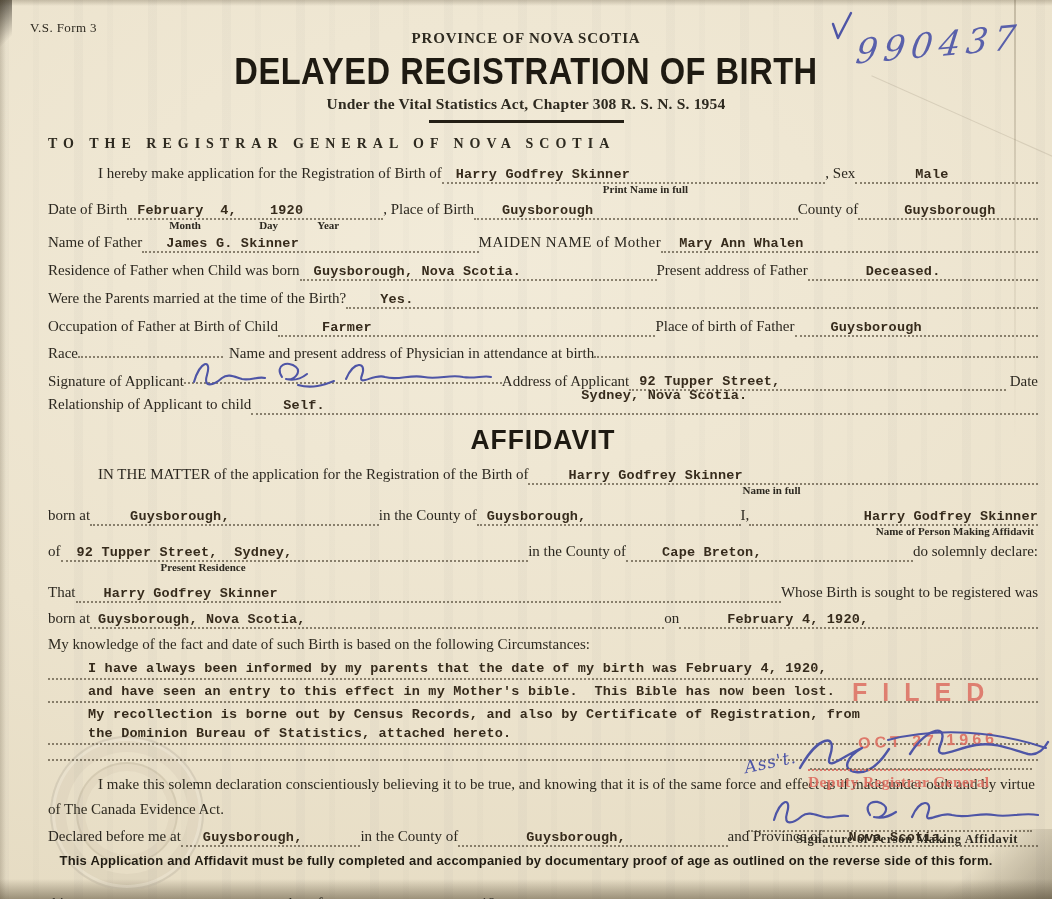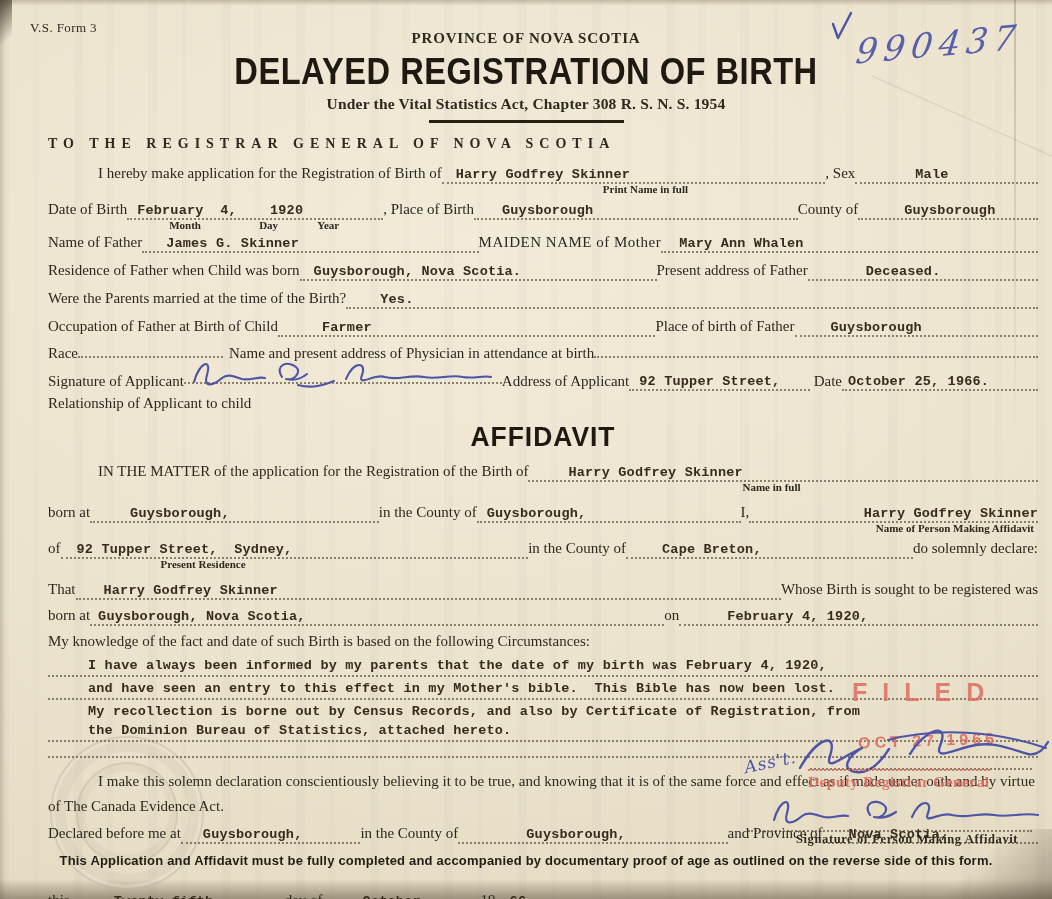--- a/index.html
+++ b/index.html
@@ -192,27 +192,28 @@
           <path class="ink" stroke-width="2.1" d="M8 30 C14 9 26 6 21 23 C17 36 27 34 36 26 C42 21 49 25 56 27 C64 29 72 24 79 26"></path>
           <path class="ink" stroke-width="2.1" d="M96 25 C88 13 102 8 110 15 C116 20 108 29 100 27 C108 29 116 26 121 22 M112 33 C126 37 138 33 148 29"></path>
           <path class="ink" stroke-width="2.1" d="M160 27 C168 8 181 10 176 23 C171 36 188 21 199 25 C212 29 224 22 238 25 C252 28 264 22 277 25 C288 27 298 23 305 25"></path>
         </svg>
       </span>
       <span class="lbl">Address of Applicant</span>
       <span class="fill grow">
         <span class="val" style="padding-left:10px;">92 Tupper Street,</span>
       </span>
       <span class="lbl" style="padding-left:4px;">Date</span>
-      <span class="fill" style="width:196px;">
-        <span class="val" style="padding-left:6px;">October 25, 1966.</span>
-      </span>
     </div>
 
     <div class="row" style="margin-top:4px;">
       <span class="lbl">Relationship of Applicant to child</span>
+      <span class="fill grow">
+        <span class="val" style="padding-left:32px;">Self.</span>
+        <span class="val" style="position:absolute;left:330px;top:-7px;">Sydney, Nova Scotia.</span>
+      </span>
     </div>
 
     <div class="aff-head">AFFIDAVIT</div>
 
     <div class="row" style="margin-top:9px;">
       <span class="lbl indent">IN THE MATTER of the application for the Registration of the Birth of</span>
       <span class="fill grow">
         <span class="val" style="padding-left:40px;">Harry Godfrey Skinner</span>
         <span class="cap" style="left:42%;">Name in full</span>
       </span>

